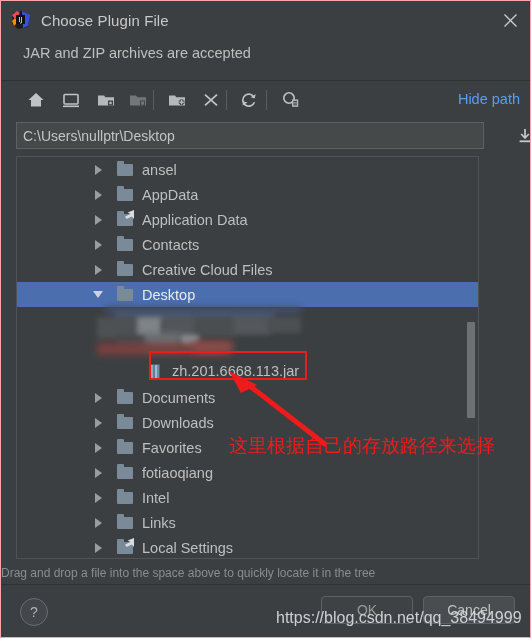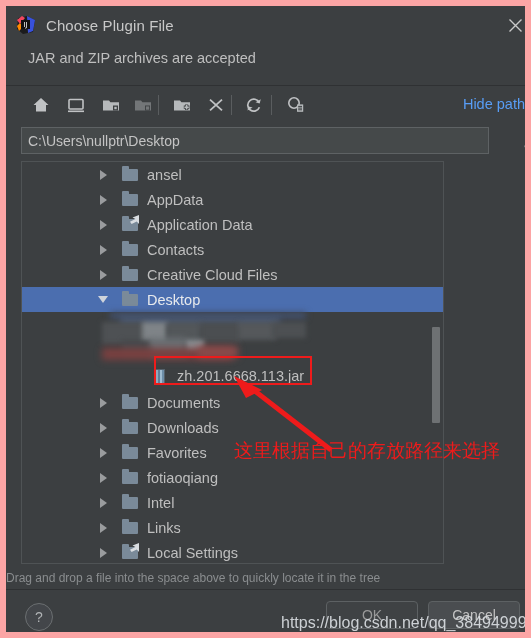--- a/index.html
+++ b/index.html
@@ -15,21 +15,21 @@
     font-family: "Liberation Sans", "DejaVu Sans", sans-serif;
     color: #bbbbbb;
     -webkit-font-smoothing: antialiased;
   }
   #dialog {
     position: relative;
     width: 531px;
     height: 638px;
     background: #3c3f41;
     box-sizing: border-box;
-    border: 6px solid #fca5a5;
+    border: 1px solid #fca5a5;
     overflow: hidden;
     text-decoration: underline;
   }
 
   
   #titlebar {
     position: absolute;
     left: 0; top: 0;
     width: 531px;
     height: 38px;
@@ -146,21 +146,21 @@
     height: 24px;
     display: flex; align-items: center; justify-content: center;
     cursor: pointer;
   }
 
   
   #treebox {
     position: absolute;
     left: 15px;
     top: 155px;
-    width: 423px;
+    width: 463px;
     height: 403px;
     box-sizing: border-box;
     border: 1px solid #4f5355;
     background: #3c3f41;
     overflow: hidden;
   }
   #treelist {
     position: relative;
     width: 100%;
   }

